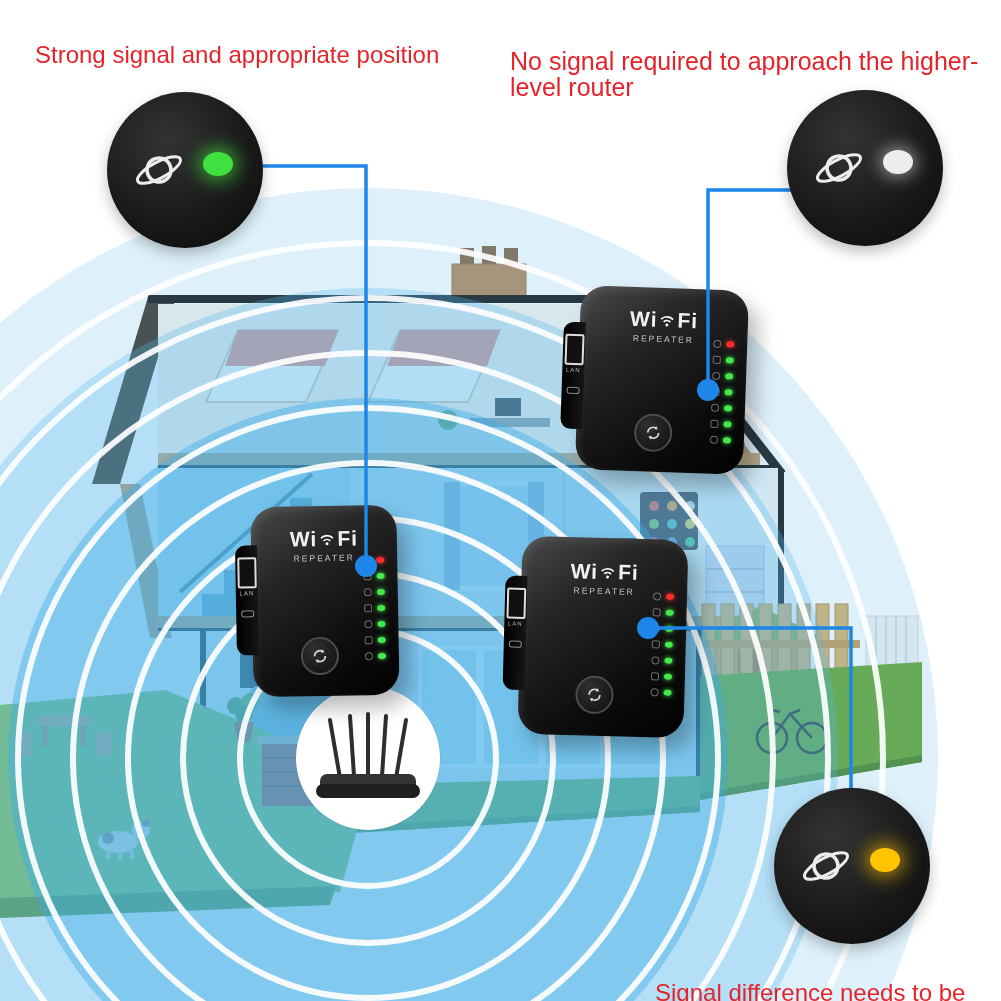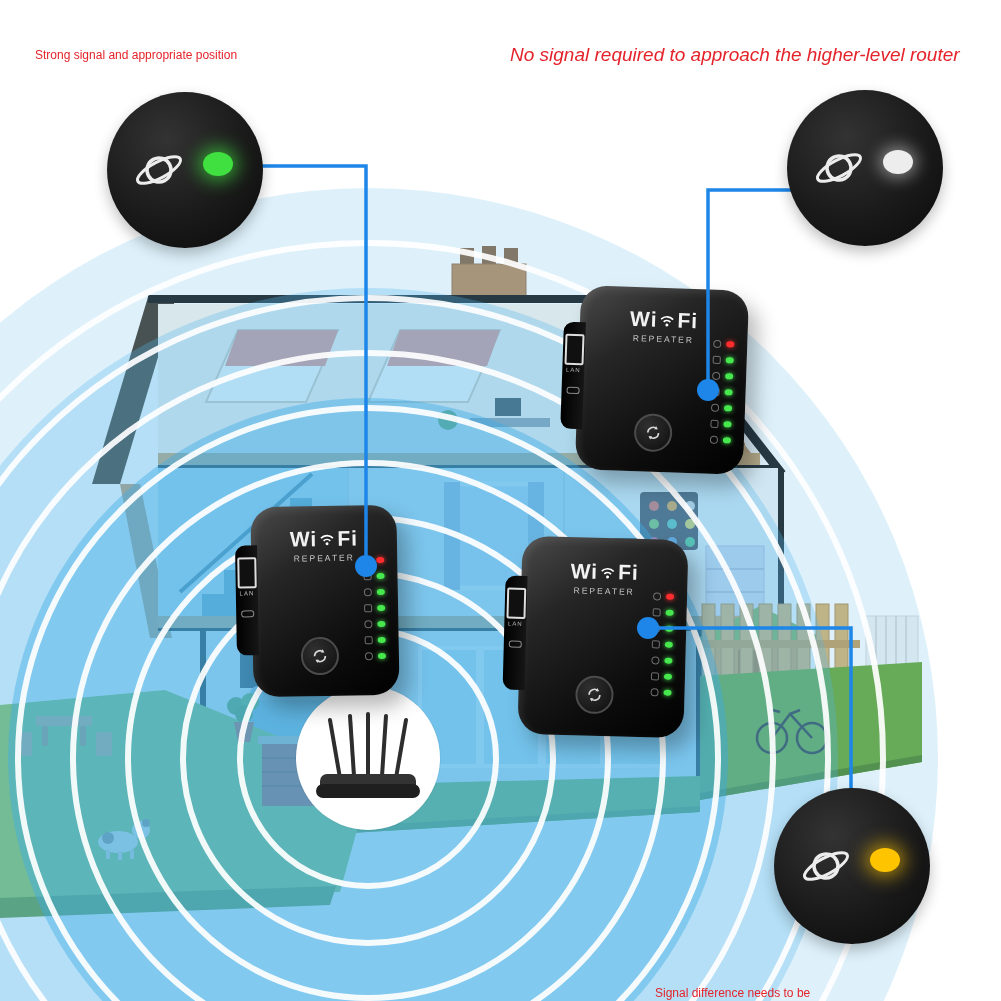--- a/index.html
+++ b/index.html
@@ -1,23 +1,23 @@
 <!DOCTYPE html>
 <html><head>
 <meta charset="utf-8">
 <style>
   html,body{margin:0;padding:0;background:#fff;}
   .canvas{position:relative;width:1001px;height:1001px;background:#ffffff;overflow:hidden;
           font-family:"Liberation Sans",sans-serif;}
   .layer{position:absolute;left:0;top:0;}
 
   
-  .caption{position:absolute;color:#e4232a;font-size:12px;line-height:26px;z-index:6;}
+  .caption{position:absolute;color:#e4232a;font-size:24px;line-height:26px;z-index:6;}
   .cap-tl{left:35px;top:42px;}
-  .cap-tr{left:510px;top:42px;font-size:19px;font-style:italic;}
+  .cap-tr{left:510px;top:48px;font-size:25px;}
   .cap-br{left:655px;top:980px;width:340px;text-align:left;}
 
   
   .callout{position:absolute;width:156px;height:156px;border-radius:50%;z-index:5;
            background:radial-gradient(circle at 38% 30%, #333333 0%, #1a1a1a 55%, #0a0a0a 100%);
            box-shadow:0 6px 14px rgba(0,0,0,.25);}
   .co-tl{left:107px;top:92px;}
   .co-tr{left:787px;top:90px;}
   .co-br{left:774px;top:788px;}
   .planet{position:absolute;left:24px;top:53px;width:56px;height:50px;}

